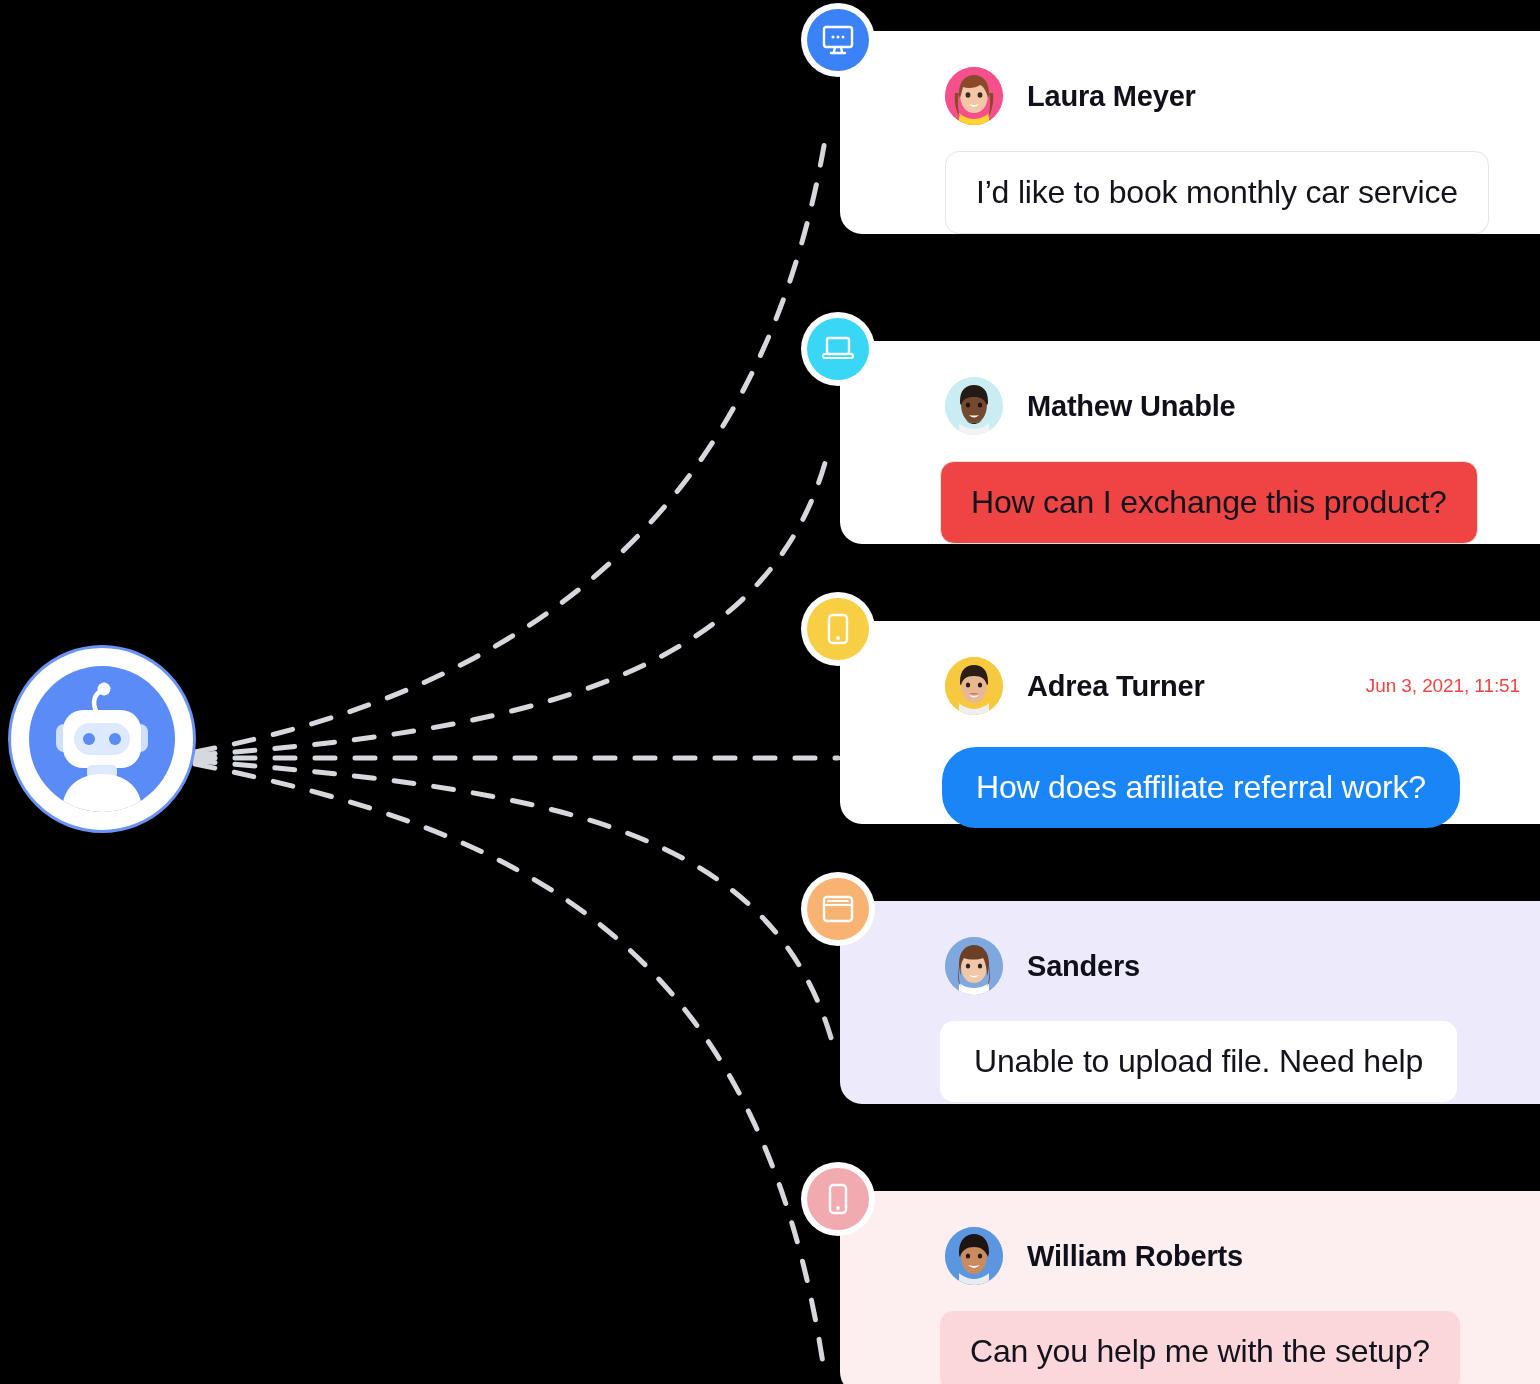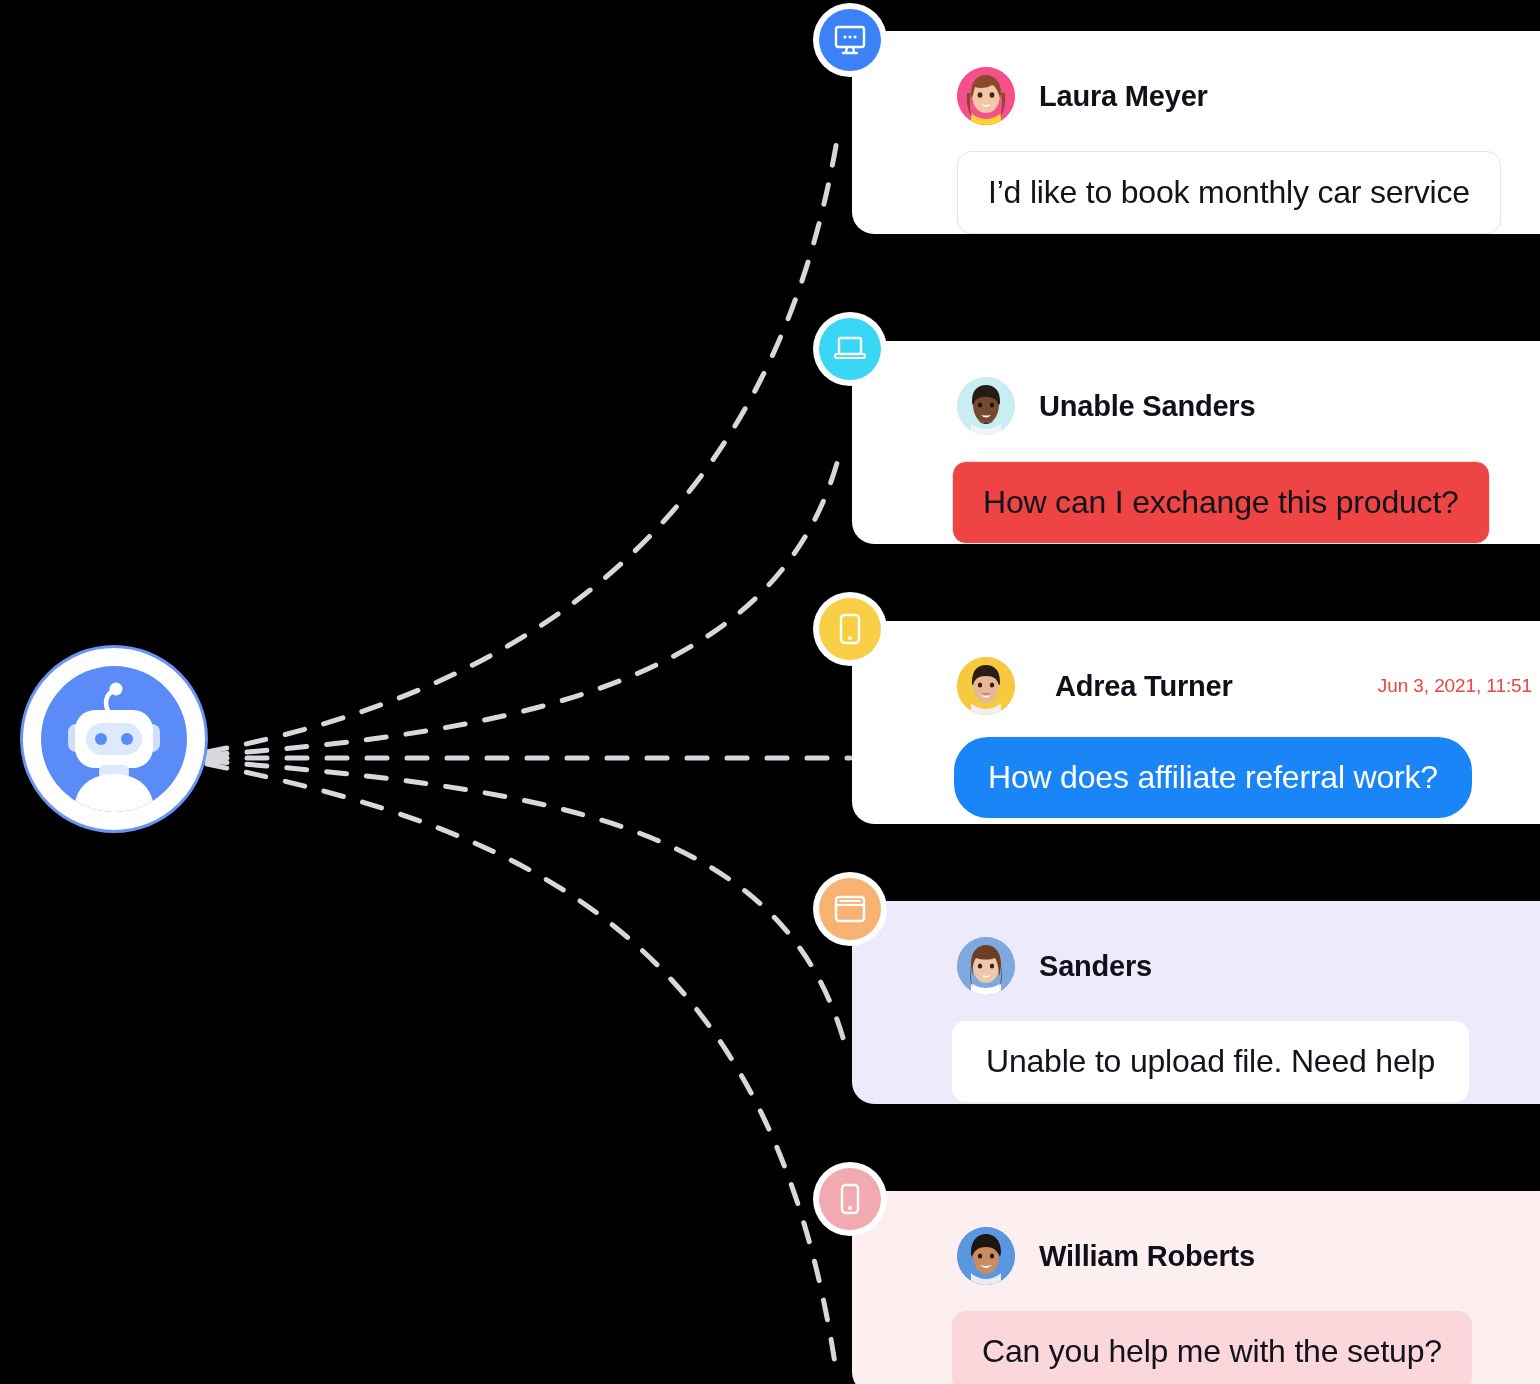--- a/index.html
+++ b/index.html
@@ -11,21 +11,21 @@
     width: 1540px;
     height: 1384px;
     position: relative;
     overflow: hidden;
     font-family: "Liberation Sans", sans-serif;
     -webkit-font-smoothing: antialiased;
   }
 
   #stage {
     position: absolute;
-    left: 12px; top: 0;
+    left: 0; top: 0;
     width: 1300px;
     height: 1384px;
   }
 
   
   #connectors {
     position: absolute;
     left: 0; top: 0;
     width: 1540px;
     height: 1384px;
@@ -125,23 +125,23 @@
   #card-2 .bubble {
     margin: 26px 0 0 100px;
     padding: 22px 30px;
     border: 1px solid #dfe8d9;
     border-radius: 14px;
     background: #ef4444;
   }
 
   
   #card-3 { left: 840px; top: 621px; width: 740px; height: 203px; background: #ffffff; }
-  #card-3 .card-head { margin: 36px 60px 0 105px; gap: 16px; }
+  #card-3 .card-head { margin: 36px 60px 0 105px; }
   #card-3 .bubble {
-    margin: 22px 0 0 102px;
+    margin: 32px 0 0 102px;
     padding: 22px 34px;
     border-radius: 34px;
     background: #1a85f7;
     color: #ffffff;
     text-align: right;
   }
 
   
   #card-4 { left: 840px; top: 901px; width: 740px; height: 203px; background: #eceafb; }
   #card-4 .card-head { margin: 36px 0 0 105px; }
@@ -258,21 +258,21 @@
           <circle cx="29" cy="29" r="29" fill="#c9edf3"></circle>
           <path d="M29 52 c-9 0 -15 -6 -15 -6 v12 h30 v-12 s-6 6 -15 6z" fill="#f2f3f4"></path>
           <path d="M16 27 c0 -11 6 -18 13 -18 s13 7 13 18 c0 12 -6 19 -13 19 s-13 -7 -13 -19z" fill="#74492f"></path>
           <path d="M15 24 c0 -11 6 -16 14 -16 s14 5 14 16 c0 2 0 3 -1 4 c-3 -6 -6 -8 -13 -8 c-7 0 -11 2 -13 8 c-1 -1 -1 -2 -1 -4z" fill="#241a16"></path>
           <ellipse cx="23" cy="28" rx="2.2" ry="2.6" fill="#1c1210"></ellipse>
           <ellipse cx="35" cy="28" rx="2.2" ry="2.6" fill="#1c1210"></ellipse>
           <path d="M24 38 q5 5 10 0 q-5 1 -10 0z" fill="#ffffff"></path>
           <path d="M19 38 c1 5 5 8 10 8 s9 -3 10 -8 c-2 7 -6 9 -10 9 s-8 -2 -10 -9z" fill="#3a2820"></path>
         </svg>
       </div>
-      <div class="person-name">Unable Sanders</div>
+      <div class="person-name">Mathew Unable</div>
     </div>
     <div class="bubble">How can I exchange this product?</div>
   </div>
 
   <div class="card" id="card-3">
     <div class="card-head">
       <div class="avatar" style="background:#f7c93f">
         <svg width="58" height="58" viewBox="0 0 58 58">
           <circle cx="29" cy="29" r="29" fill="#f7c93f"></circle>
           <path d="M29 52 c-9 0 -15 -6 -15 -6 v12 h30 v-12 s-6 6 -15 6z" fill="#efeff1"></path>

